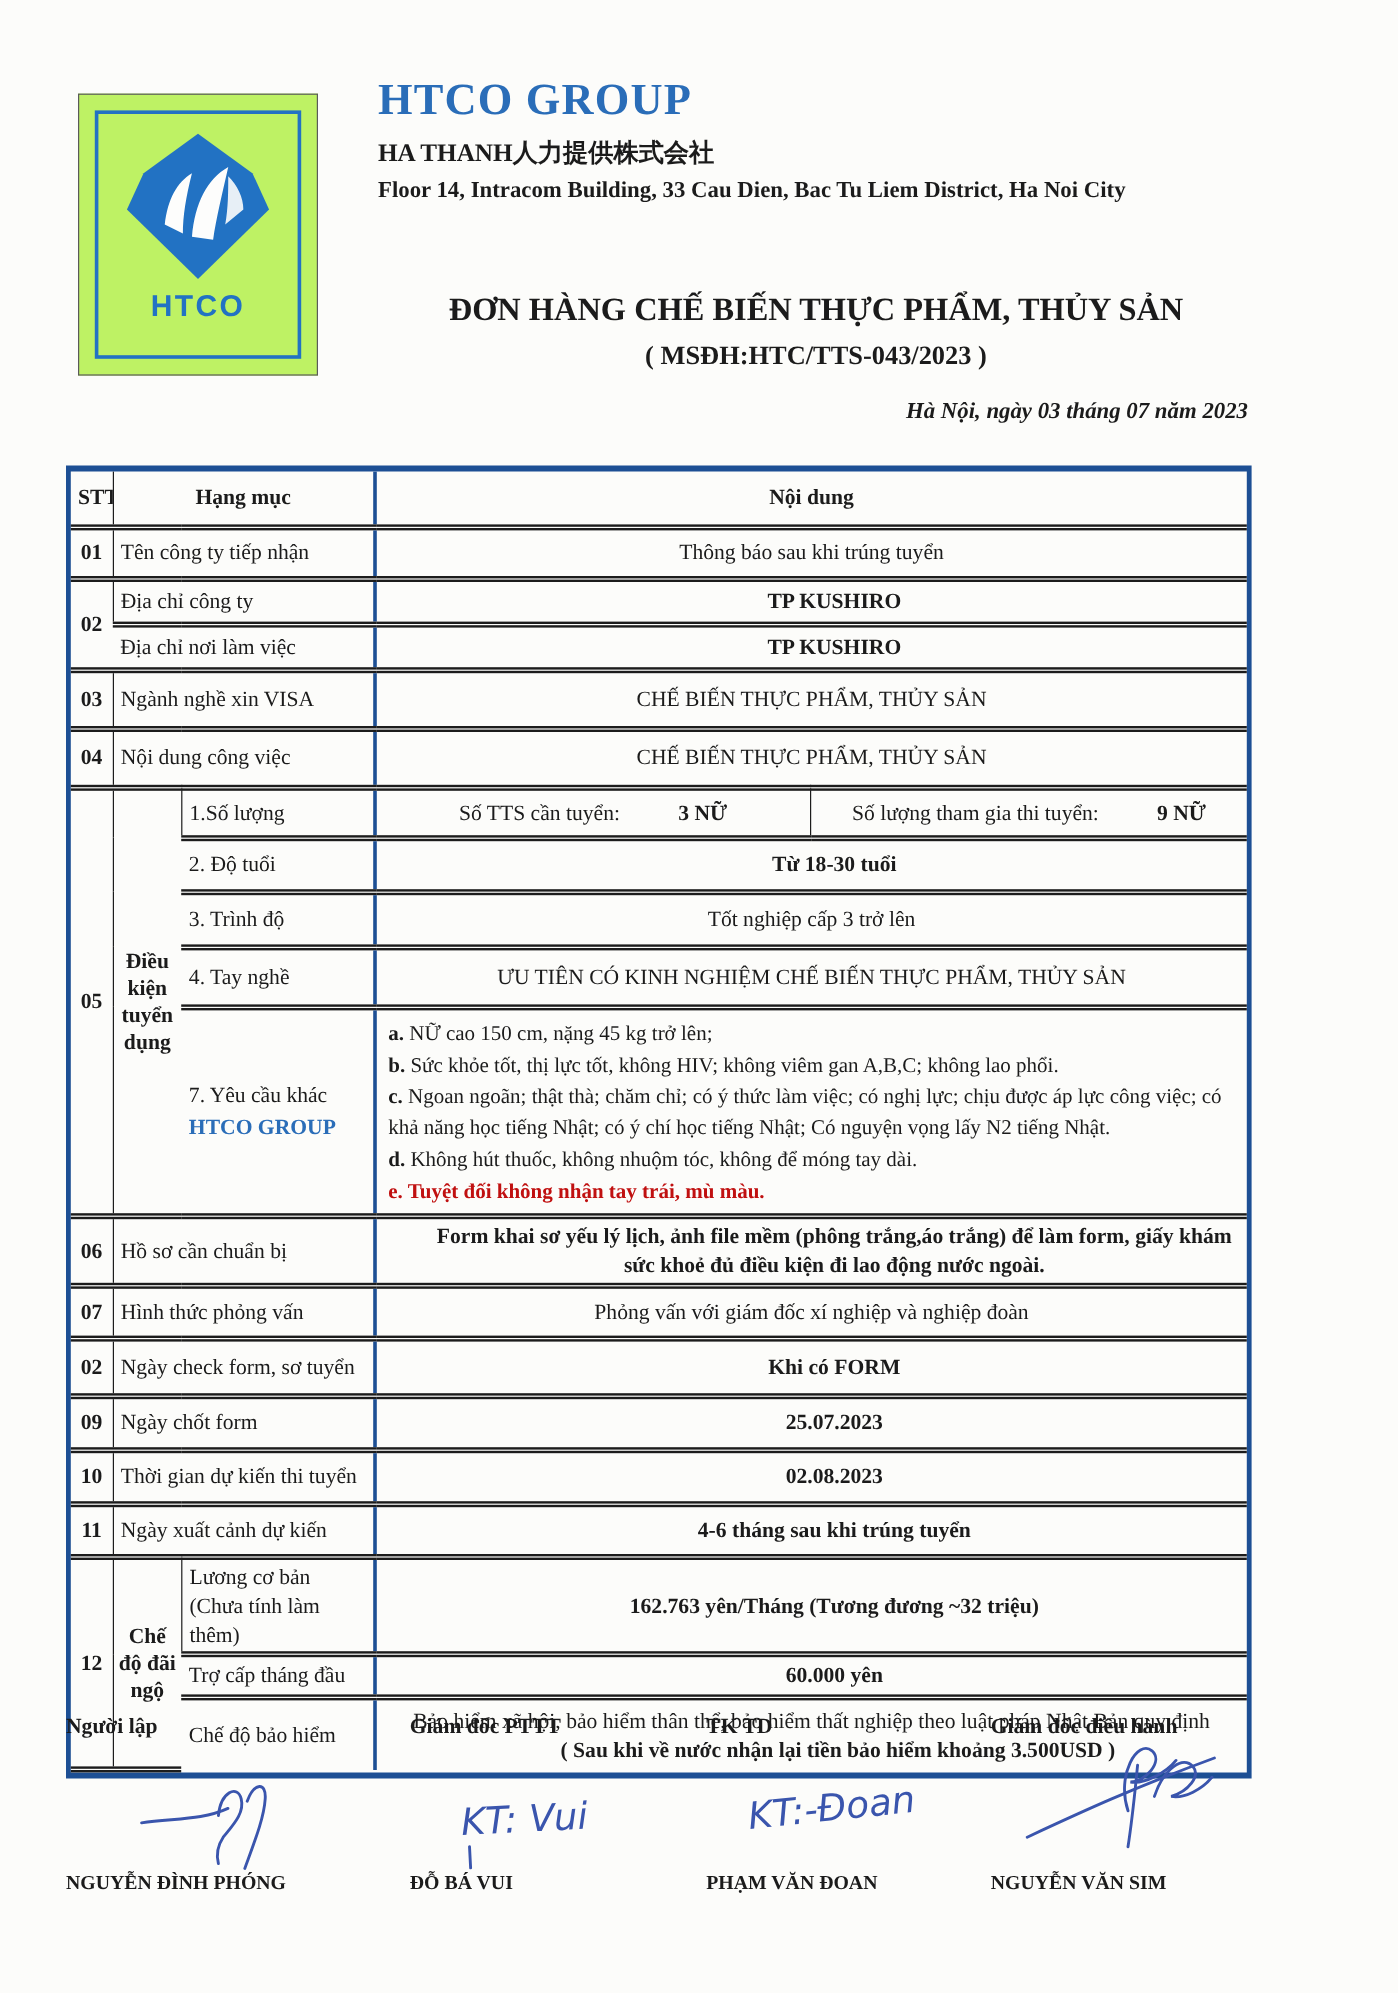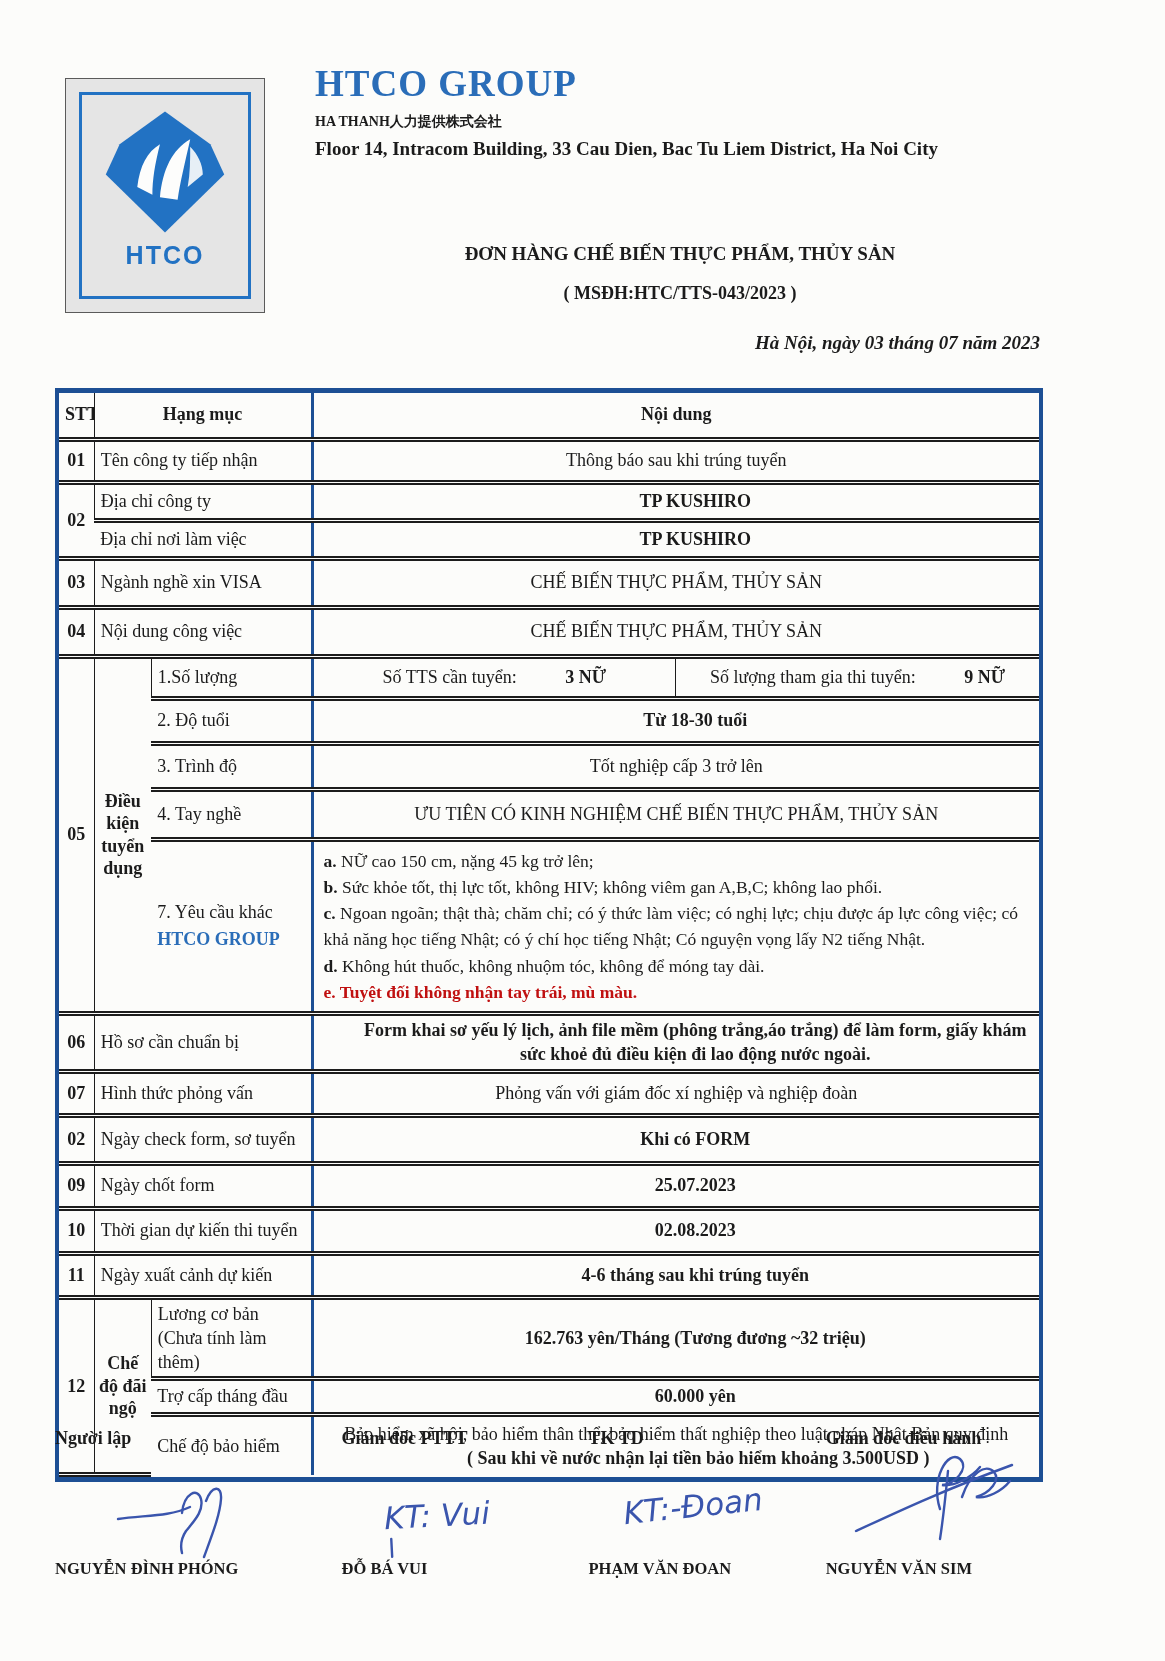--- a/index.html
+++ b/index.html
@@ -3,39 +3,39 @@
 <meta charset="utf-8">
 <style>
   * { margin:0; padding:0; box-sizing:border-box; }
   html,body { background:#e8e8e6; }
   body { width:1165px; height:1661px; position:relative; margin:0 auto;
          font-family:"Liberation Serif","DejaVu Serif",serif; color:#1b1b1b;
          background:#fcfcfa; overflow:hidden; }
 
   
   .logo-box { position:absolute; left:65px; top:78px; width:200px; height:235px;
-              border:1.5px solid #5a5a5a; background:#e5e5e5; }
+              border:1.5px solid #5a5a5a; background:#bef264; }
   .logo-inner { position:absolute; left:13px; top:13px; right:13px; bottom:13px;
                 border:3px solid #2272c3; display:flex; flex-direction:column;
                 align-items:center; justify-content:flex-start; padding-top:14px; }
   .logo-word { font-weight:bold; color:#2272c3; font-size:25px; letter-spacing:2px;
                margin-top:6px; font-family:"Liberation Sans",sans-serif; }
 
   .head-text { position:absolute; left:315px; top:62px; width:790px; }
   .brand { font-size:37px; font-weight:bold; color:#2a6db8; letter-spacing:1px; }
-  .co-jp { font-size:14px; font-weight:bold; margin-top:8px; }
+  .co-jp { font-size:21px; font-weight:bold; margin-top:8px; }
   .co-addr { font-size:19px; font-weight:bold; margin-top:7px; }
   .web-line { font-size:24px; margin-top:6px; display:flex; align-items:baseline; gap:14px; }
   .web-line a { color:#3079c5; text-decoration:underline; }
   .web-gap { width:46px; }
 
   .doc-title { position:absolute; left:260px; top:243px; width:840px;
-               text-align:center; font-size:19px; font-weight:bold; }
+               text-align:center; font-size:27px; font-weight:bold; }
   .doc-code  { position:absolute; left:260px; top:283px; width:840px;
-               text-align:center; font-size:18px; font-weight:bold; }
+               text-align:center; font-size:22px; font-weight:bold; }
   .doc-date  { position:absolute; left:540px; top:332px; width:500px;
                text-align:right; font-size:19px; font-weight:bold; font-style:italic; }
 
   
   .tbl-wrap { position:absolute; left:55px; top:388px; width:988px;
               border:4px solid #1d4f94; border-top-width:5px; border-bottom-width:5px; }
   table { border-collapse:collapse; width:100%; table-layout:fixed; }
   td,th { border-left:1.6px solid #1c1c1c; vertical-align:middle;
           padding:2px 6px; font-size:18px; overflow:hidden; }
   td:first-child, th:first-child { border-left:none; }

